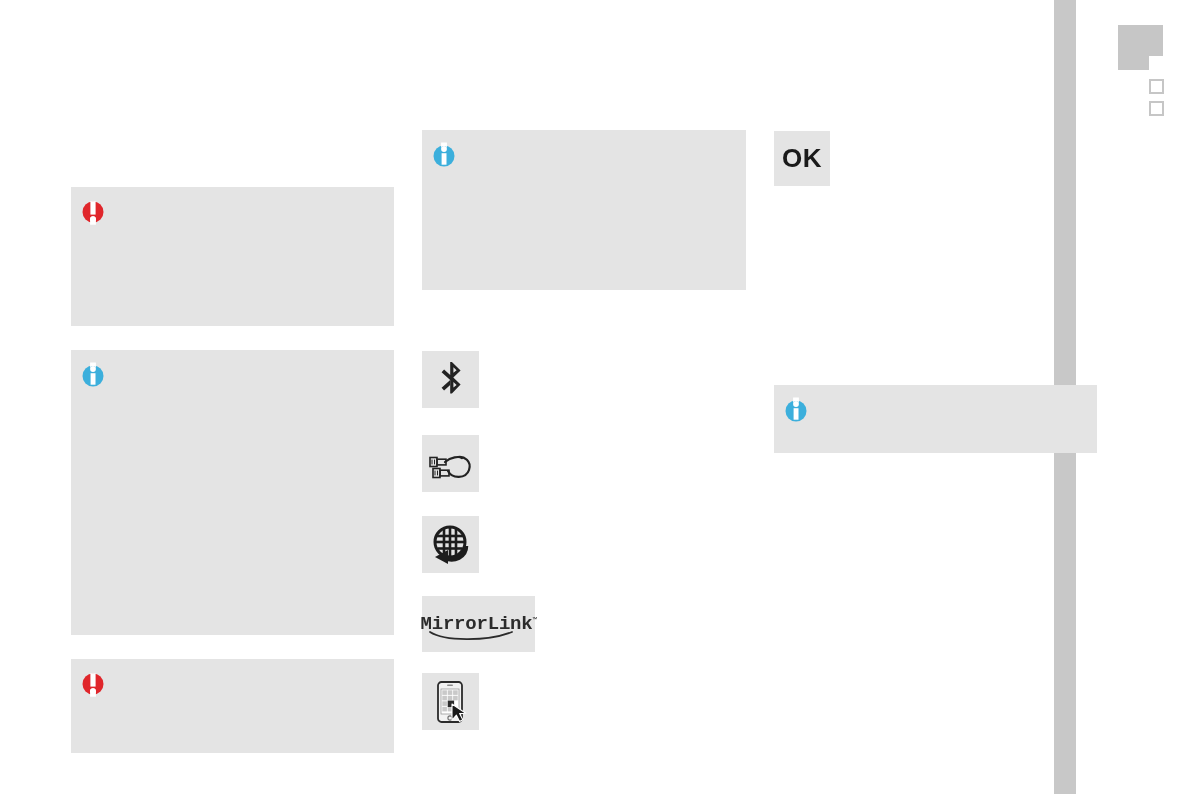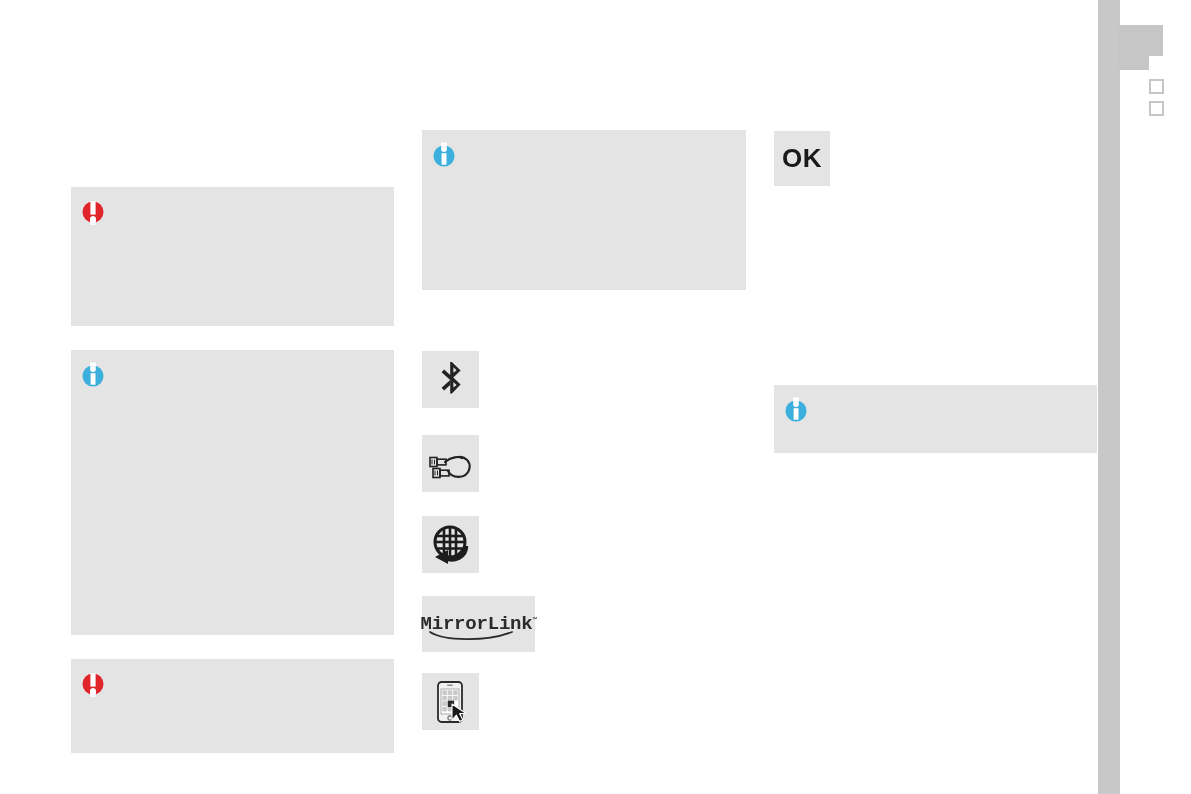--- a/index.html
+++ b/index.html
@@ -14,21 +14,20 @@
     position: relative;
     overflow: hidden;
   }
 
   .page {
     position: absolute;
     left: 0; top: 0;
     width: 1076px;
     height: 794px;
     background: #ffffff;
-    padding-left: 44px;
   }
 
   
   .edge-strip {
     position: absolute;
     top: 0;
     right: 0;
     width: 22px;
     height: 794px;
     background: #c8c8c8;

